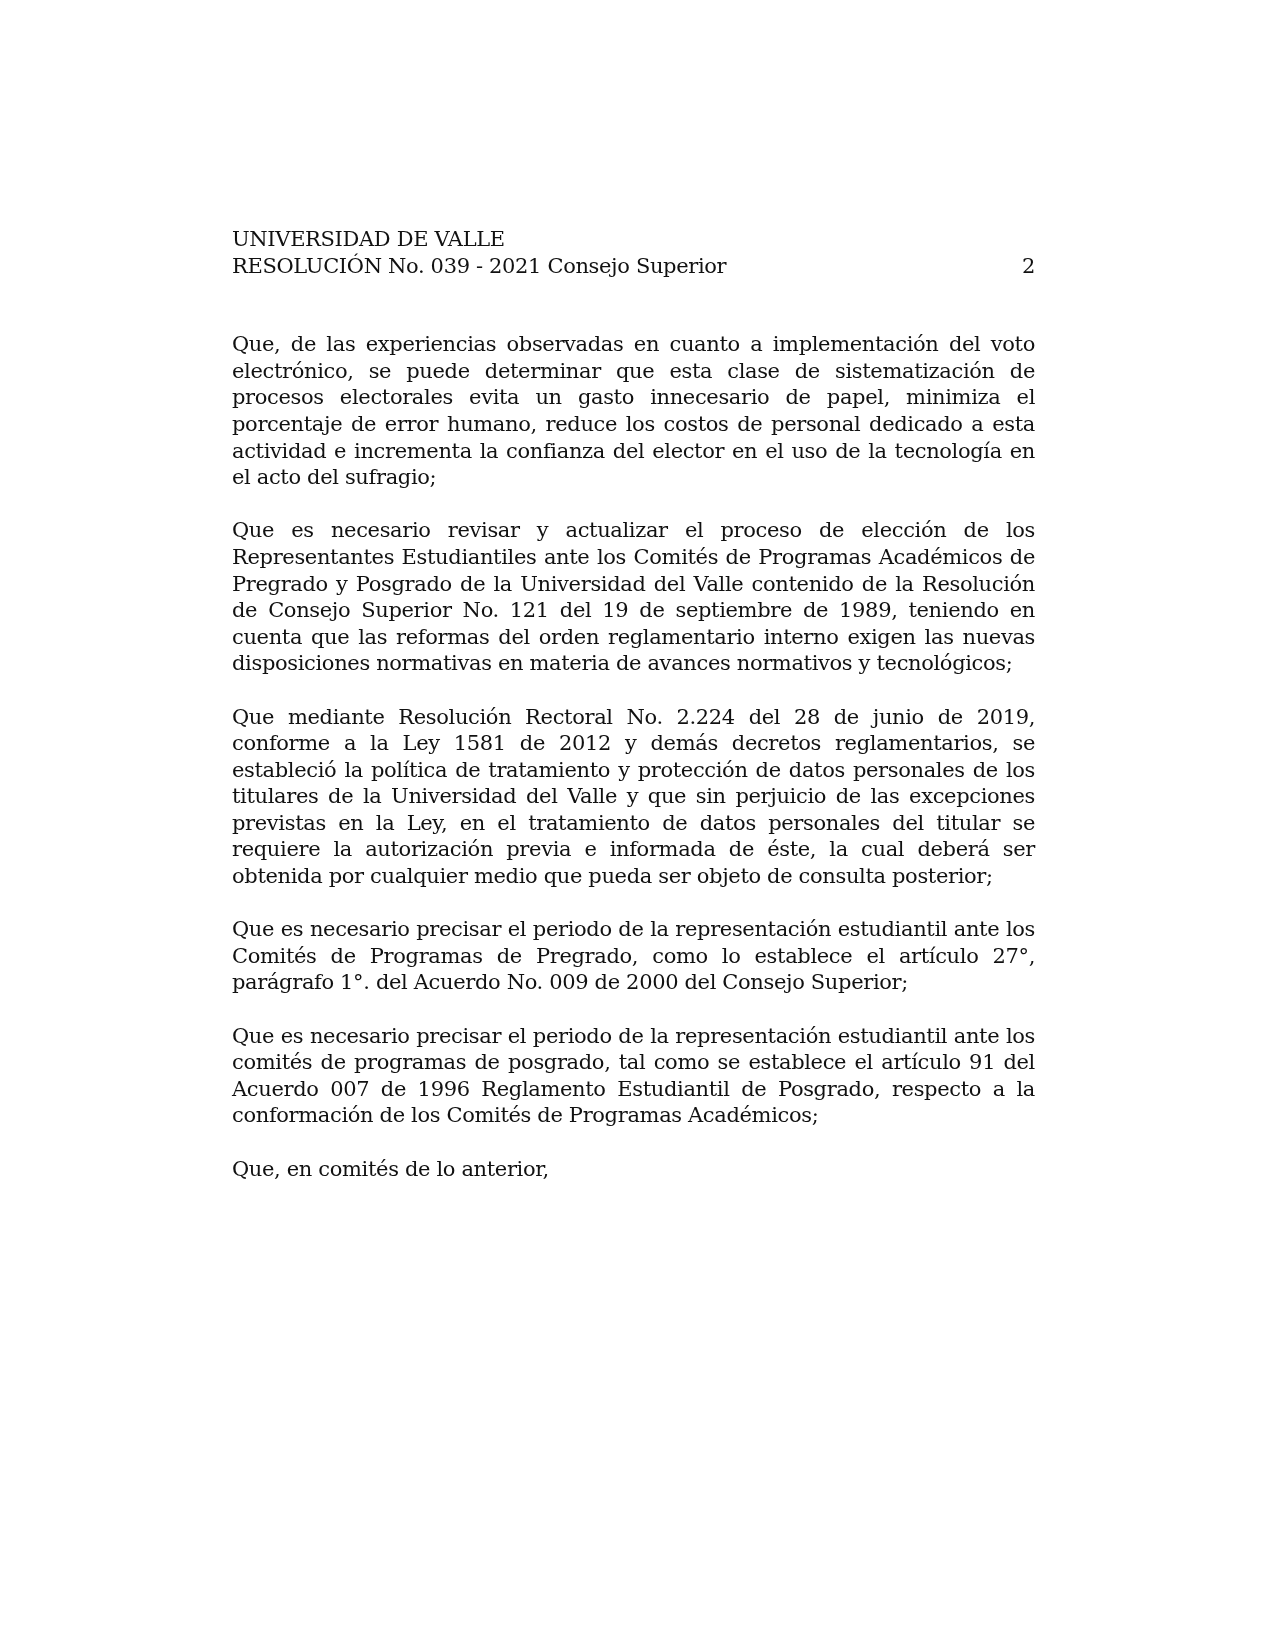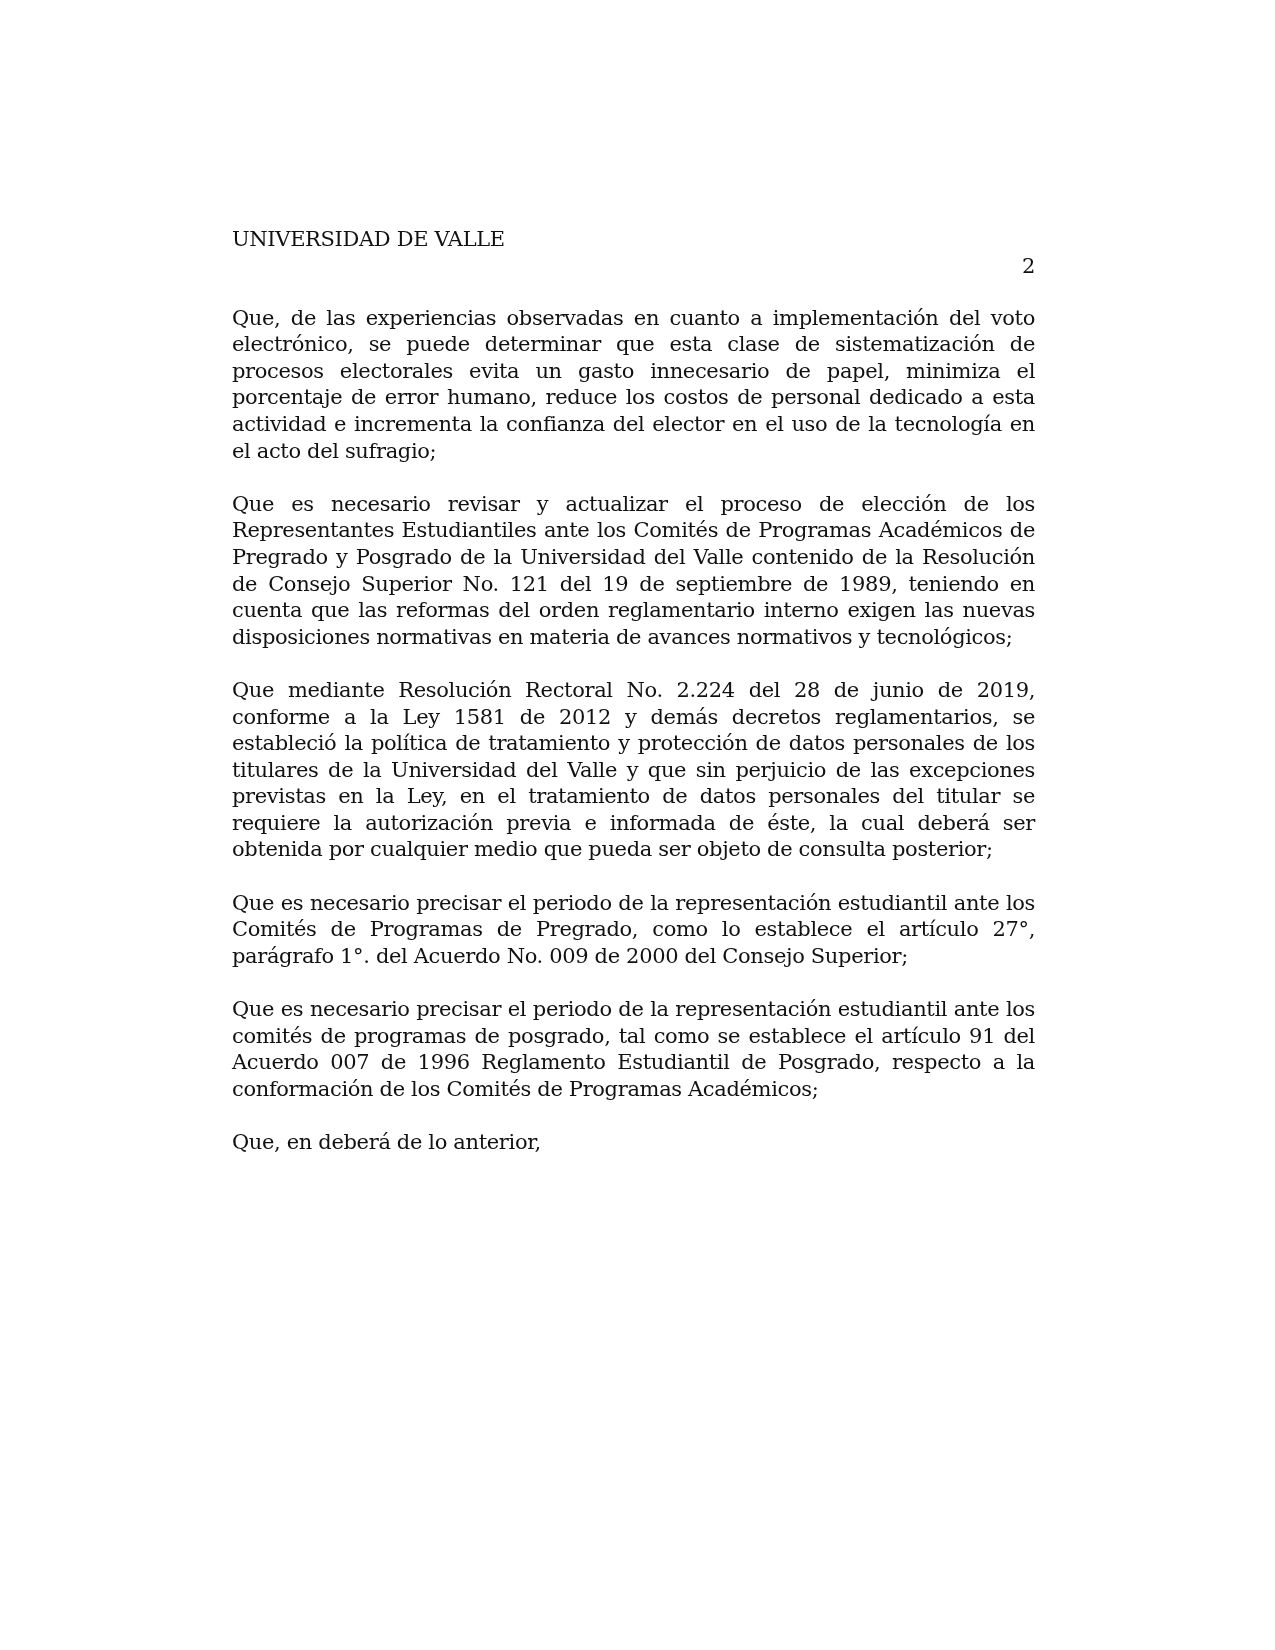--- a/index.html
+++ b/index.html
@@ -18,22 +18,23 @@
   .page-number { position: absolute; right: 0; top: 26.6px; }
   .para { margin: 0 0 26.6px 0; text-align: justify; text-align-last: left; }
 </style>
 </head>
 <body>
 
 <div class="page">
   <div class="content">
     <div class="header">
       <span class="header-line">UNIVERSIDAD DE VALLE</span>
+      <span class="header-line">RESOLUCIÓN No. 039 - 2021 Consejo Superior</span>
       <span class="page-number">2</span>
     </div>
     <p class="para">Que, de las experiencias observadas en cuanto a implementación del voto electrónico, se puede determinar que esta clase de sistematización de procesos electorales evita un gasto innecesario de papel, minimiza el porcentaje de error humano, reduce los costos de personal dedicado a esta actividad e incrementa la confianza del elector en el uso de la tecnología en el acto del sufragio;</p>
     <p class="para">Que es necesario revisar y actualizar el proceso de elección de los Representantes Estudiantiles ante los Comités de Programas Académicos de Pregrado y Posgrado de la Universidad del Valle contenido de la Resolución de Consejo Superior No. 121 del 19 de septiembre de 1989, teniendo en cuenta que las reformas del orden reglamentario interno exigen las nuevas disposiciones normativas en materia de avances normativos y tecnológicos;</p>
     <p class="para">Que mediante Resolución Rectoral No. 2.224 del 28 de junio de 2019, conforme a la Ley 1581 de 2012 y demás decretos reglamentarios, se estableció la política de tratamiento y protección de datos personales de los titulares de la Universidad del Valle y que sin perjuicio de las excepciones previstas en la Ley, en el tratamiento de datos personales del titular se requiere la autorización previa e informada de éste, la cual deberá ser obtenida por cualquier medio que pueda ser objeto de consulta posterior;</p>
     <p class="para">Que es necesario precisar el periodo de la representación estudiantil ante los Comités de Programas de Pregrado, como lo establece el artículo 27°, parágrafo 1°.  del Acuerdo No. 009 de 2000 del Consejo Superior;</p>
     <p class="para">Que es necesario precisar el periodo de la representación estudiantil ante los comités de programas de posgrado, tal como se establece el artículo 91 del Acuerdo 007 de 1996 Reglamento Estudiantil de Posgrado, respecto a la conformación de los Comités de Programas Académicos;</p>
-    <p class="para">Que, en deberá de lo anterior,</p>
+    <p class="para">Que, en comités de lo anterior,</p>
   </div>
 </div>
 
 </body></html>

